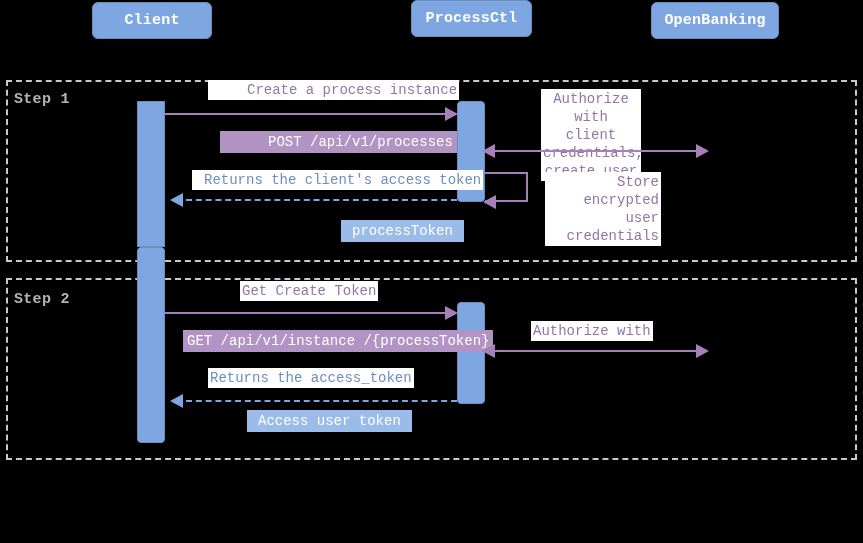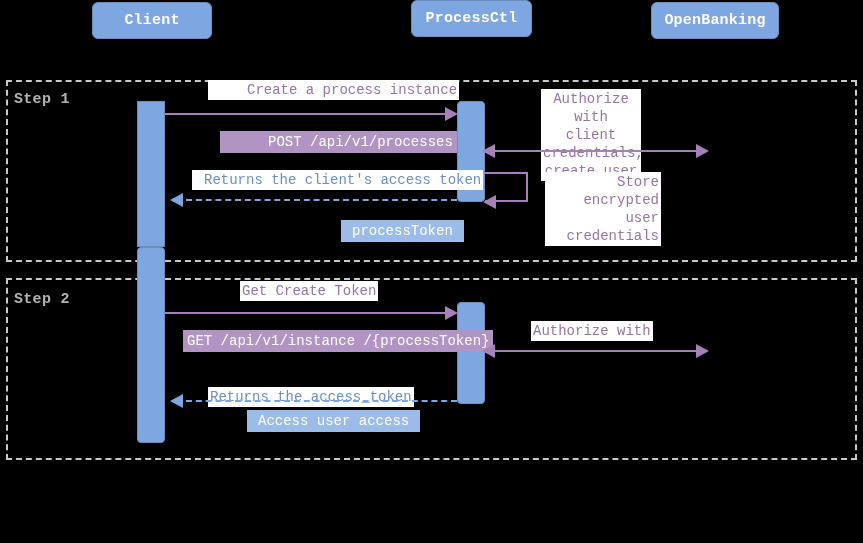--- a/index.html
+++ b/index.html
@@ -205,20 +205,20 @@
   
   <div class="lbl lbl-chip-purple" style="left:183px; top:330px;">GET /api/v1/instance /{processToken}</div>
 
   
   <div class="lbl lbl-plain-purple" style="left:531px; top:321px;">Authorize with</div>
   <div class="msg-line" style="left:495px; top:350px; width:205px;"></div>
   <div class="arrowhead left" style="left:482px; top:344px;"></div>
   <div class="arrowhead right" style="left:696px; top:344px;"></div>
 
    Client, dashed) --&gt;
-  <div class="lbl lbl-plain-blue" style="left:208px; top:387px;">Returns the access_token</div>
+  <div class="lbl lbl-plain-blue" style="left:208px; top:368px;">Returns the access_token</div>
   <div class="msg-line dashed-blue" style="left:186px; top:400px; width:271px;"></div>
   <div class="arrowhead left-blue" style="left:170px; top:394px;"></div>
 
   
-  <div class="lbl lbl-chip-blue" style="left:247px; top:410px;">Access user access</div>
+  <div class="lbl lbl-chip-blue" style="left:247px; top:410px;">Access user token</div>
 
 </div>
 
 </body></html>

